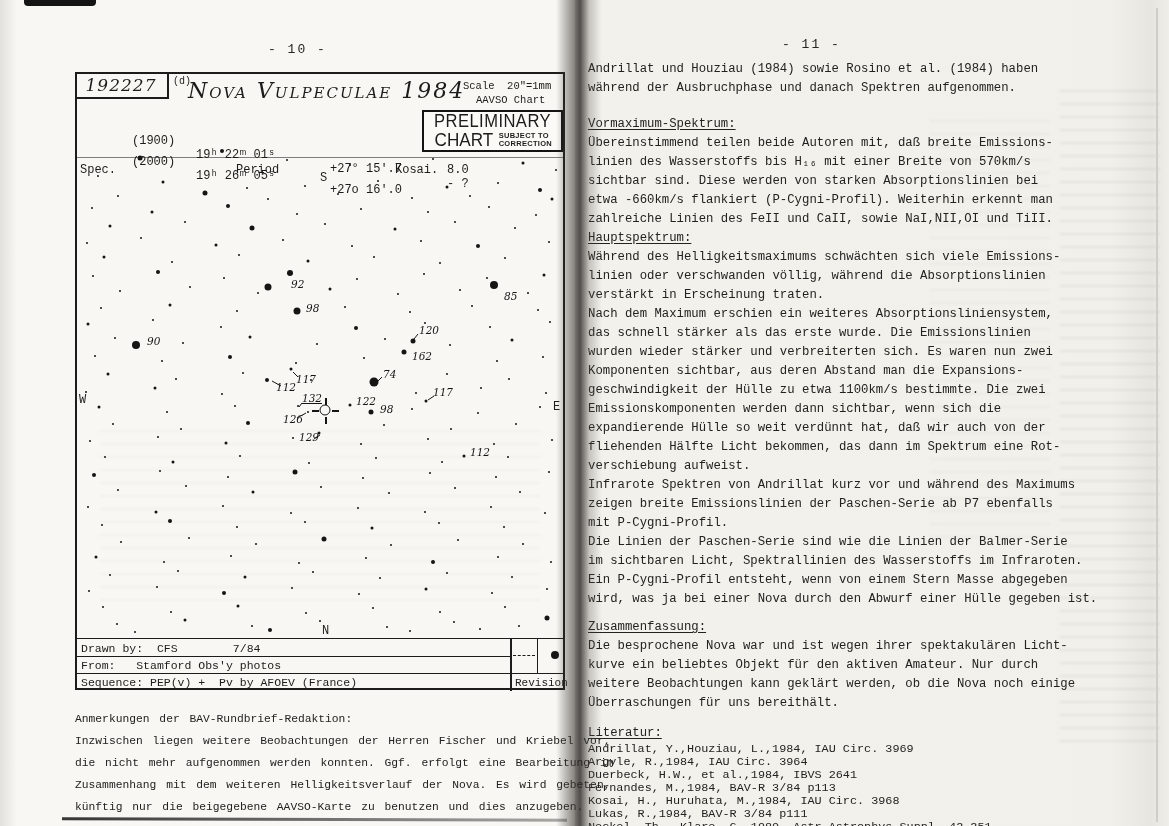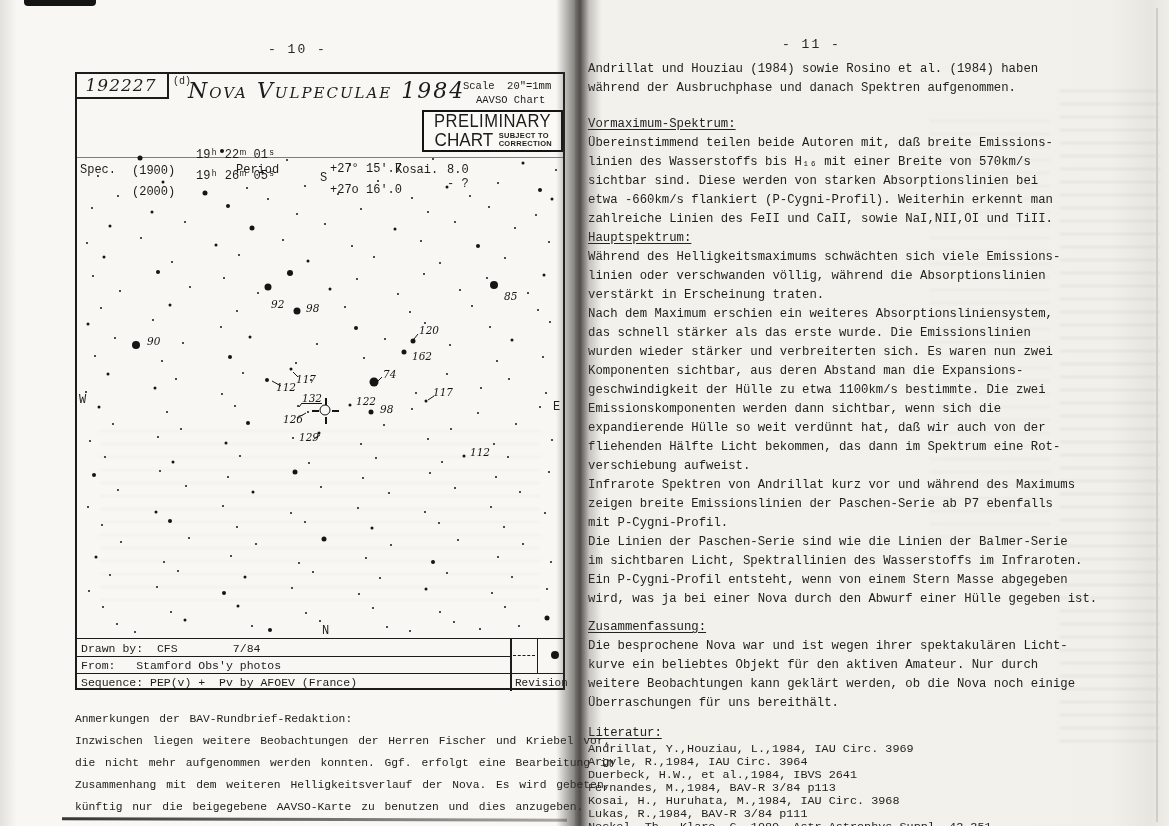--- a/index.html
+++ b/index.html
@@ -31,21 +31,21 @@
   #chart-title{position:absolute;left:188px;top:78px;font-family:"DejaVu Serif",serif;font-style:italic;font-size:22px;letter-spacing:2px;font-variant:small-caps;white-space:nowrap;}
   .scale-line{position:absolute;font-size:10.5px;white-space:pre;}
   #scale-1{left:463px;top:80px;}
   #scale-2{left:476px;top:94px;}
   #stamp{position:absolute;left:422px;top:110px;width:141px;height:42px;border:2.5px solid #141312;box-sizing:border-box;background:#fbfaf6;font-family:"Liberation Sans",sans-serif;}
   #stamp-line1{font-size:18px;letter-spacing:.5px;text-align:center;line-height:19px;transform:scaleX(.92);}
   #stamp-row{display:flex;align-items:center;justify-content:center;gap:4px;}
   #stamp-line2{font-size:18px;line-height:18px;transform:scaleX(.95);}
   .stamp-side{font-size:7.5px;font-weight:bold;line-height:8px;letter-spacing:.3px;}
   .coord-row{position:absolute;left:0;width:565px;font-size:12px;white-space:pre;}
-  .coord-epoch{position:absolute;left:132px;margin-top:30px;}
+  .coord-epoch{position:absolute;left:132px;}
   .coord-ra{position:absolute;left:196px;}
   .coord-dec{position:absolute;left:330px;}
   #coord-row-0{top:120px;}
   #coord-row-1{top:141px;font-family:Liberation Mono, monospace;}
   #spec-row{position:absolute;top:163px;font-size:12px;}
   #spec-label{position:absolute;left:80px;}
   #period-label{position:absolute;left:236px;}
   #magn-label{position:absolute;left:395px;}
   #magn-value{position:absolute;left:447px;}
   #header-rule{position:absolute;left:76px;top:157px;width:488px;height:1px;background:rgba(30,28,26,.55);}
@@ -318,21 +318,21 @@
     <div class="star" style="left: 320px; top: 621px; width: 2px; height: 2px;"></div>
     <div class="star" style="left: 387px; top: 627px; width: 2px; height: 2px;"></div>
     <div class="star" style="left: 454px; top: 622px; width: 2px; height: 2px;"></div>
     <div class="star" style="left: 519px; top: 626px; width: 2px; height: 2px;"></div>
     <div class="star" style="left: 547px; top: 618px; width: 5px; height: 5px;"></div>
     <div class="star" style="left: 135px; top: 632px; width: 2px; height: 2px;"></div>
     <div class="star" style="left: 270px; top: 630px; width: 4px; height: 4px;"></div>
     <div class="star" style="left: 410px; top: 631px; width: 2px; height: 2px;"></div>
     <div class="star" style="left: 480px; top: 629px; width: 2px; height: 2px;"></div>
     <div class="star" style="left: 268px; top: 287px; width: 7px; height: 7px;"></div>
-    <div class="star-label" style="left: 271px; top: 284px; margin-top: 20px;">92</div>
+    <div class="star-label" style="left: 291px; top: 284px;">92</div>
     <div class="star" style="left: 297px; top: 311px; width: 7px; height: 7px;"></div>
     <div class="star-label" style="left: 306px; top: 308px;">98</div>
     <div class="star" style="left: 136px; top: 345px; width: 8px; height: 8px;"></div>
     <div class="star-label" style="left: 147px; top: 341px;">90</div>
     <div class="star" style="left: 494px; top: 285px; width: 8px; height: 8px;"></div>
     <div class="star-label" style="left: 504px; top: 296px;">85</div>
     <div class="star" style="left: 413px; top: 341px; width: 5px; height: 5px;"></div>
     <div class="star-label" style="left: 419px; top: 330px;">120</div>
     <div class="star" style="left: 404px; top: 352px; width: 5px; height: 5px;"></div>
     <div class="star-label" style="left: 412px; top: 356px;">162</div>

